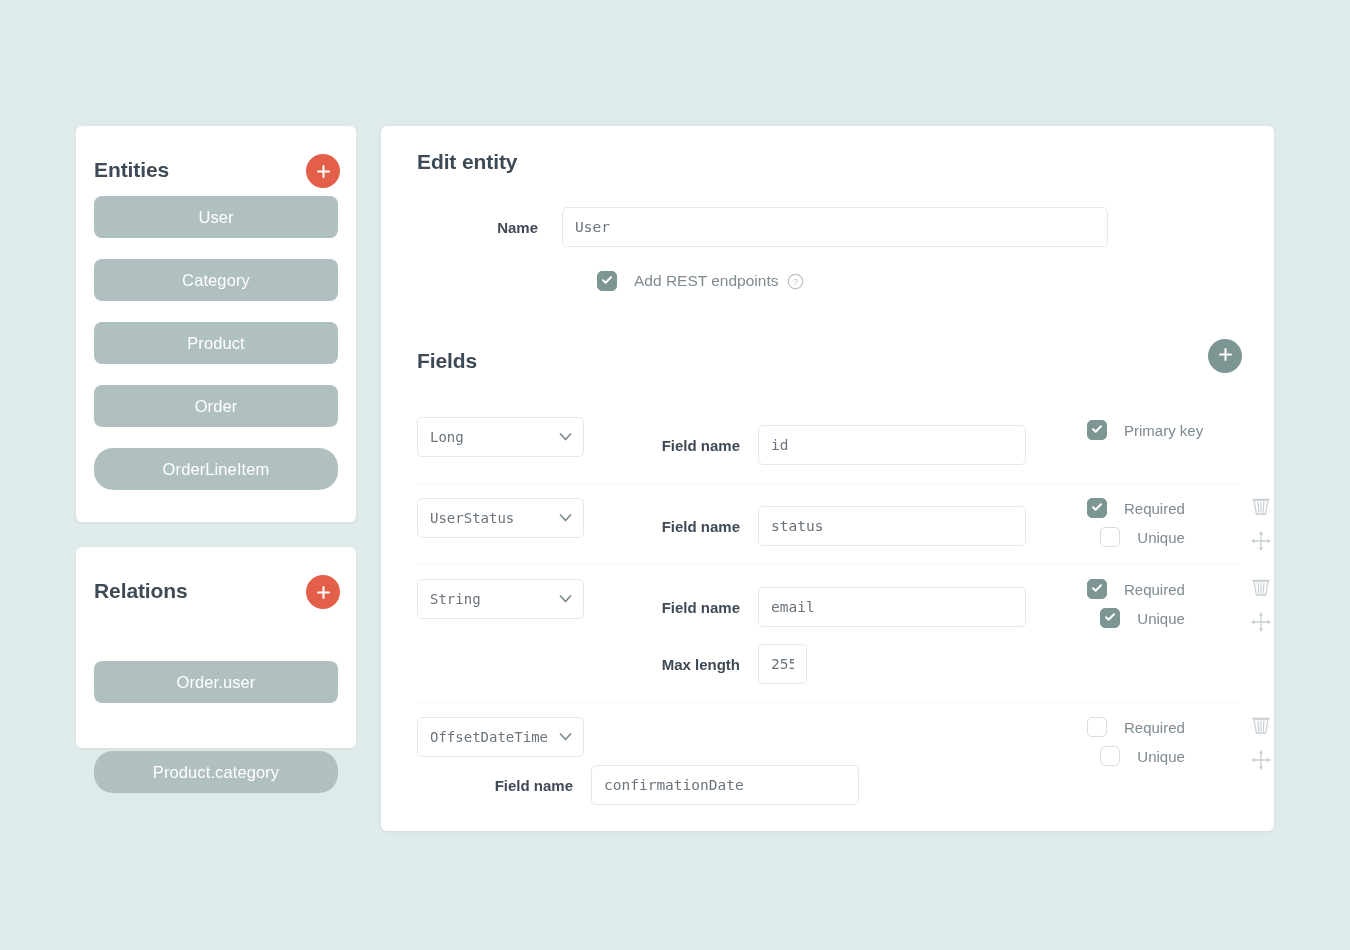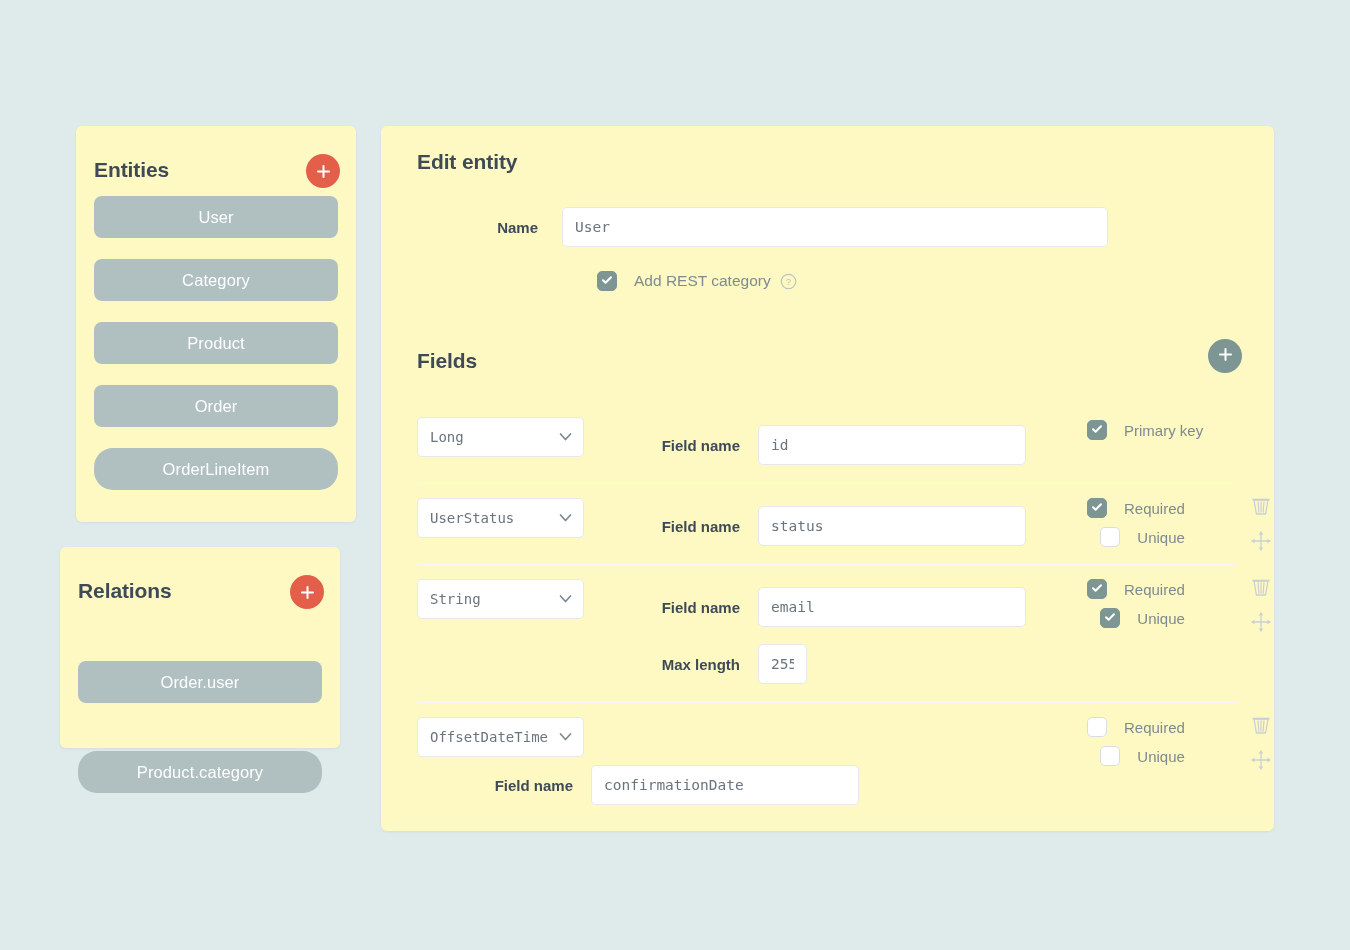--- a/index.html
+++ b/index.html
@@ -15,36 +15,36 @@
   .app {
     position: relative;
     width: 1350px;
     height: 950px;
     background: #dfeaea;
   }
 
   
   .card {
     position: absolute;
-    background: #fef9c3;
+    background: #ffffff;
     border-radius: 6px;
     box-shadow: 0 1px 3px rgba(0,0,0,0.06);
   }
 
   
   #entities-panel {
     left: 76px;
     top: 126px;
     width: 280px;
     height: 396px;
     padding: 22px 18px 18px 18px;
   }
 
   #relations-panel {
-    left: 60px;
+    left: 76px;
     top: 547px;
     width: 280px;
     height: 201px;
     padding: 22px 18px 18px 18px;
   }
 
   .panel-head {
     position: relative;
     height: 44px;
     display: flex;
@@ -369,21 +369,21 @@
       </div>
 
       <div class="rest-row">
         <div class="cb on" id="rest-checkbox">
           <span class="tick">
             <svg width="12" height="12" viewBox="0 0 12 12">
                 <path d="M2 6.2 L4.6 8.8 L10 3.2" stroke="#ffffff" stroke-width="2" fill="none" stroke-linecap="round" stroke-linejoin="round"></path>
               </svg>
           </span>
         </div>
-        <div class="rest-label">Add REST category</div>
+        <div class="rest-label">Add REST endpoints</div>
         <span class="help-icon">
           <svg width="17" height="17" viewBox="0 0 17 17">
             <circle cx="8.5" cy="8.5" r="7.2" fill="none" stroke="#b9c3c8" stroke-width="1.2"></circle>
             <text x="8.5" y="12.1" text-anchor="middle" font-size="9.5" fill="#b9c3c8" font-family="Liberation Sans, sans-serif">?</text>
           </svg>
         </span>
       </div>
 
       <div class="fields-head">
         <div class="section-title">Fields</div>

